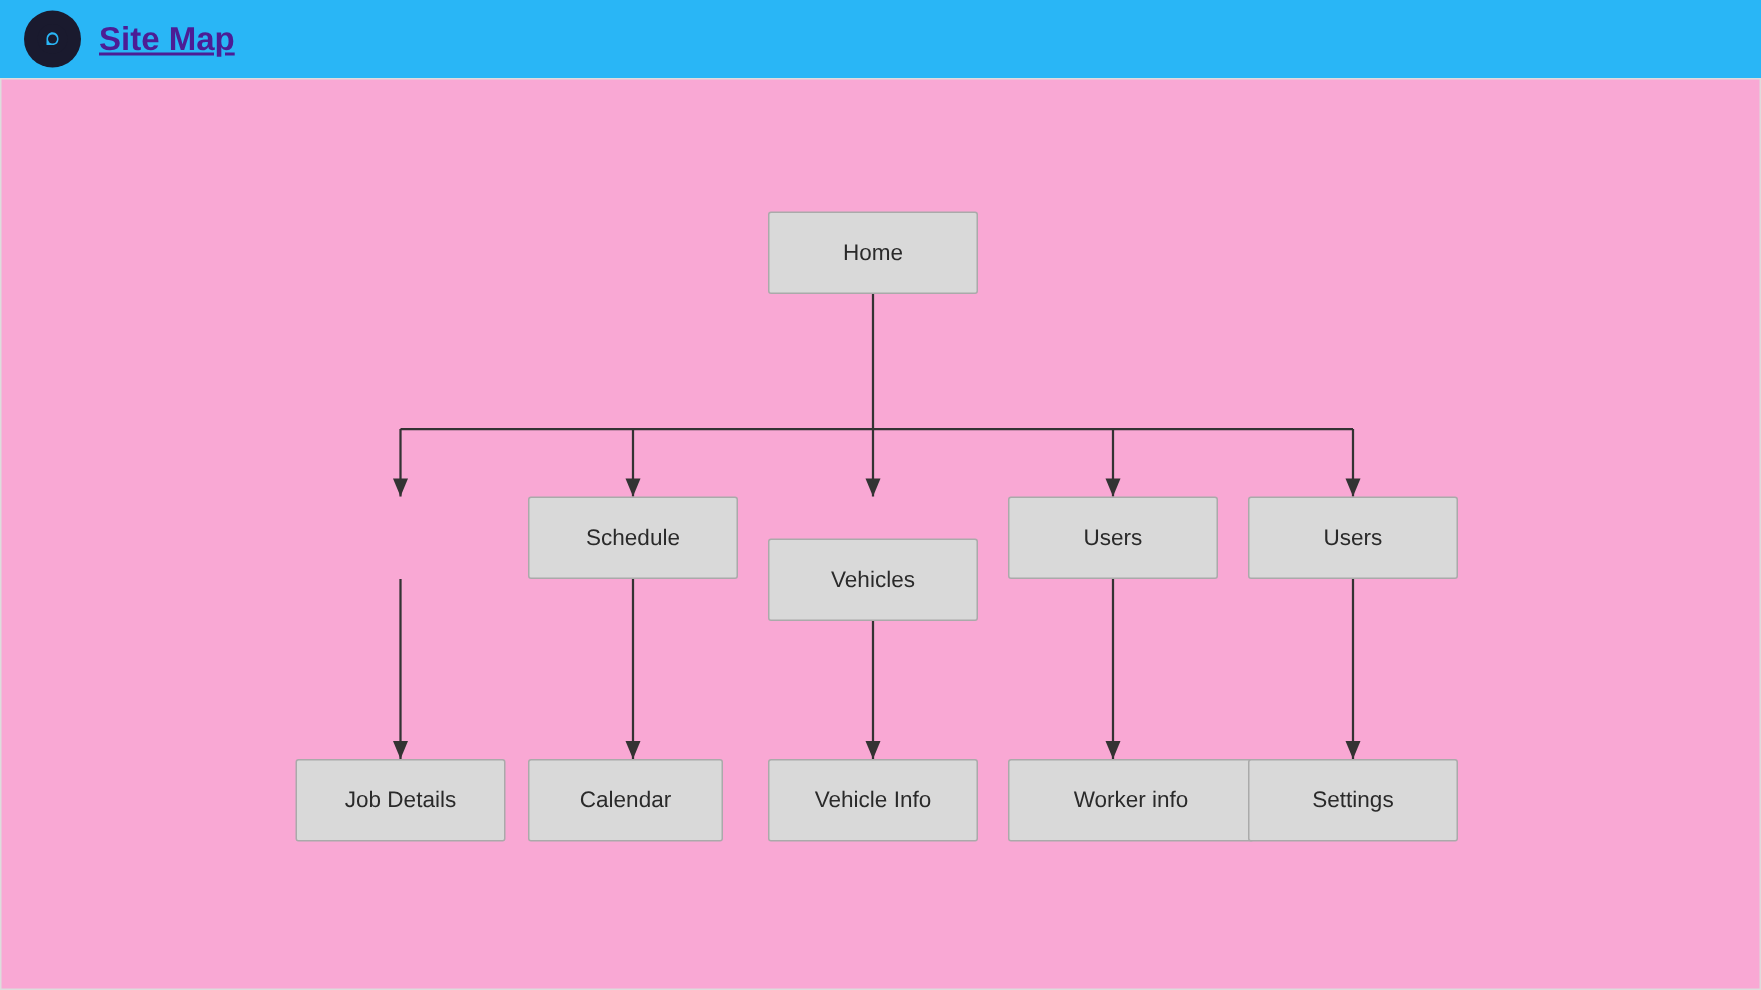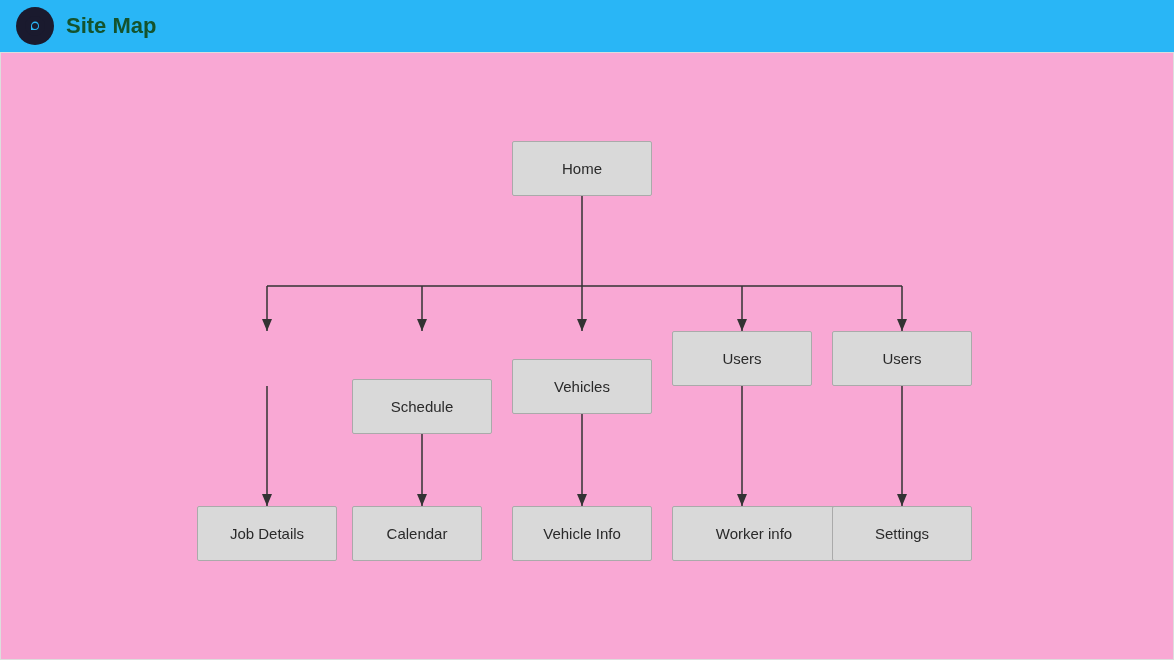--- a/index.html
+++ b/index.html
@@ -29,21 +29,22 @@
       align-items: center;
       justify-content: center;
       font-size: 18px;
       color: #29b6f6;
       font-weight: bold;
       flex-shrink: 0;
     }
     .header-title {
       font-size: 22px;
       font-weight: 700;
-      color: #14532d;
+      color: #4c1d95;
+      text-decoration: underline;
     }
 
     
     .main {
       width: 1174px;
       height: 608px;
       background: #f9a8d4;
       border: 1px solid #ddd;
       position: relative;
       display: flex;
@@ -135,21 +136,21 @@
       <polygon points="605,415 600,403 610,403" fill="#333"></polygon>
 
       <line x1="765" y1="295" x2="765" y2="415" stroke="#333" stroke-width="1.5"></line>
       <polygon points="765,415 760,403 770,403" fill="#333"></polygon>
     </svg>
 
     <div class="node" style="left:375px; top:50px; width:140px; height:55px;">
       <span>Home</span>
     </div>
 
-    <div class="node" style="left:215px; top:240px; width:140px; height:55px;margin-top:48px;">
+    <div class="node" style="left:215px; top:240px; width:140px; height:55px;">
       <span>Schedule</span>
     </div>
     <div class="node" style="left:375px; top:240px; width:140px; height:55px;margin-top:28px;">
       <span>Vehicles</span>
     </div>
     <div class="node" style="left:535px; top:240px; width:140px; height:55px;">
       <span>Users</span>
     </div>
     <div class="node" style="left:695px; top:240px; width:140px; height:55px;">
       <span>Users</span>

